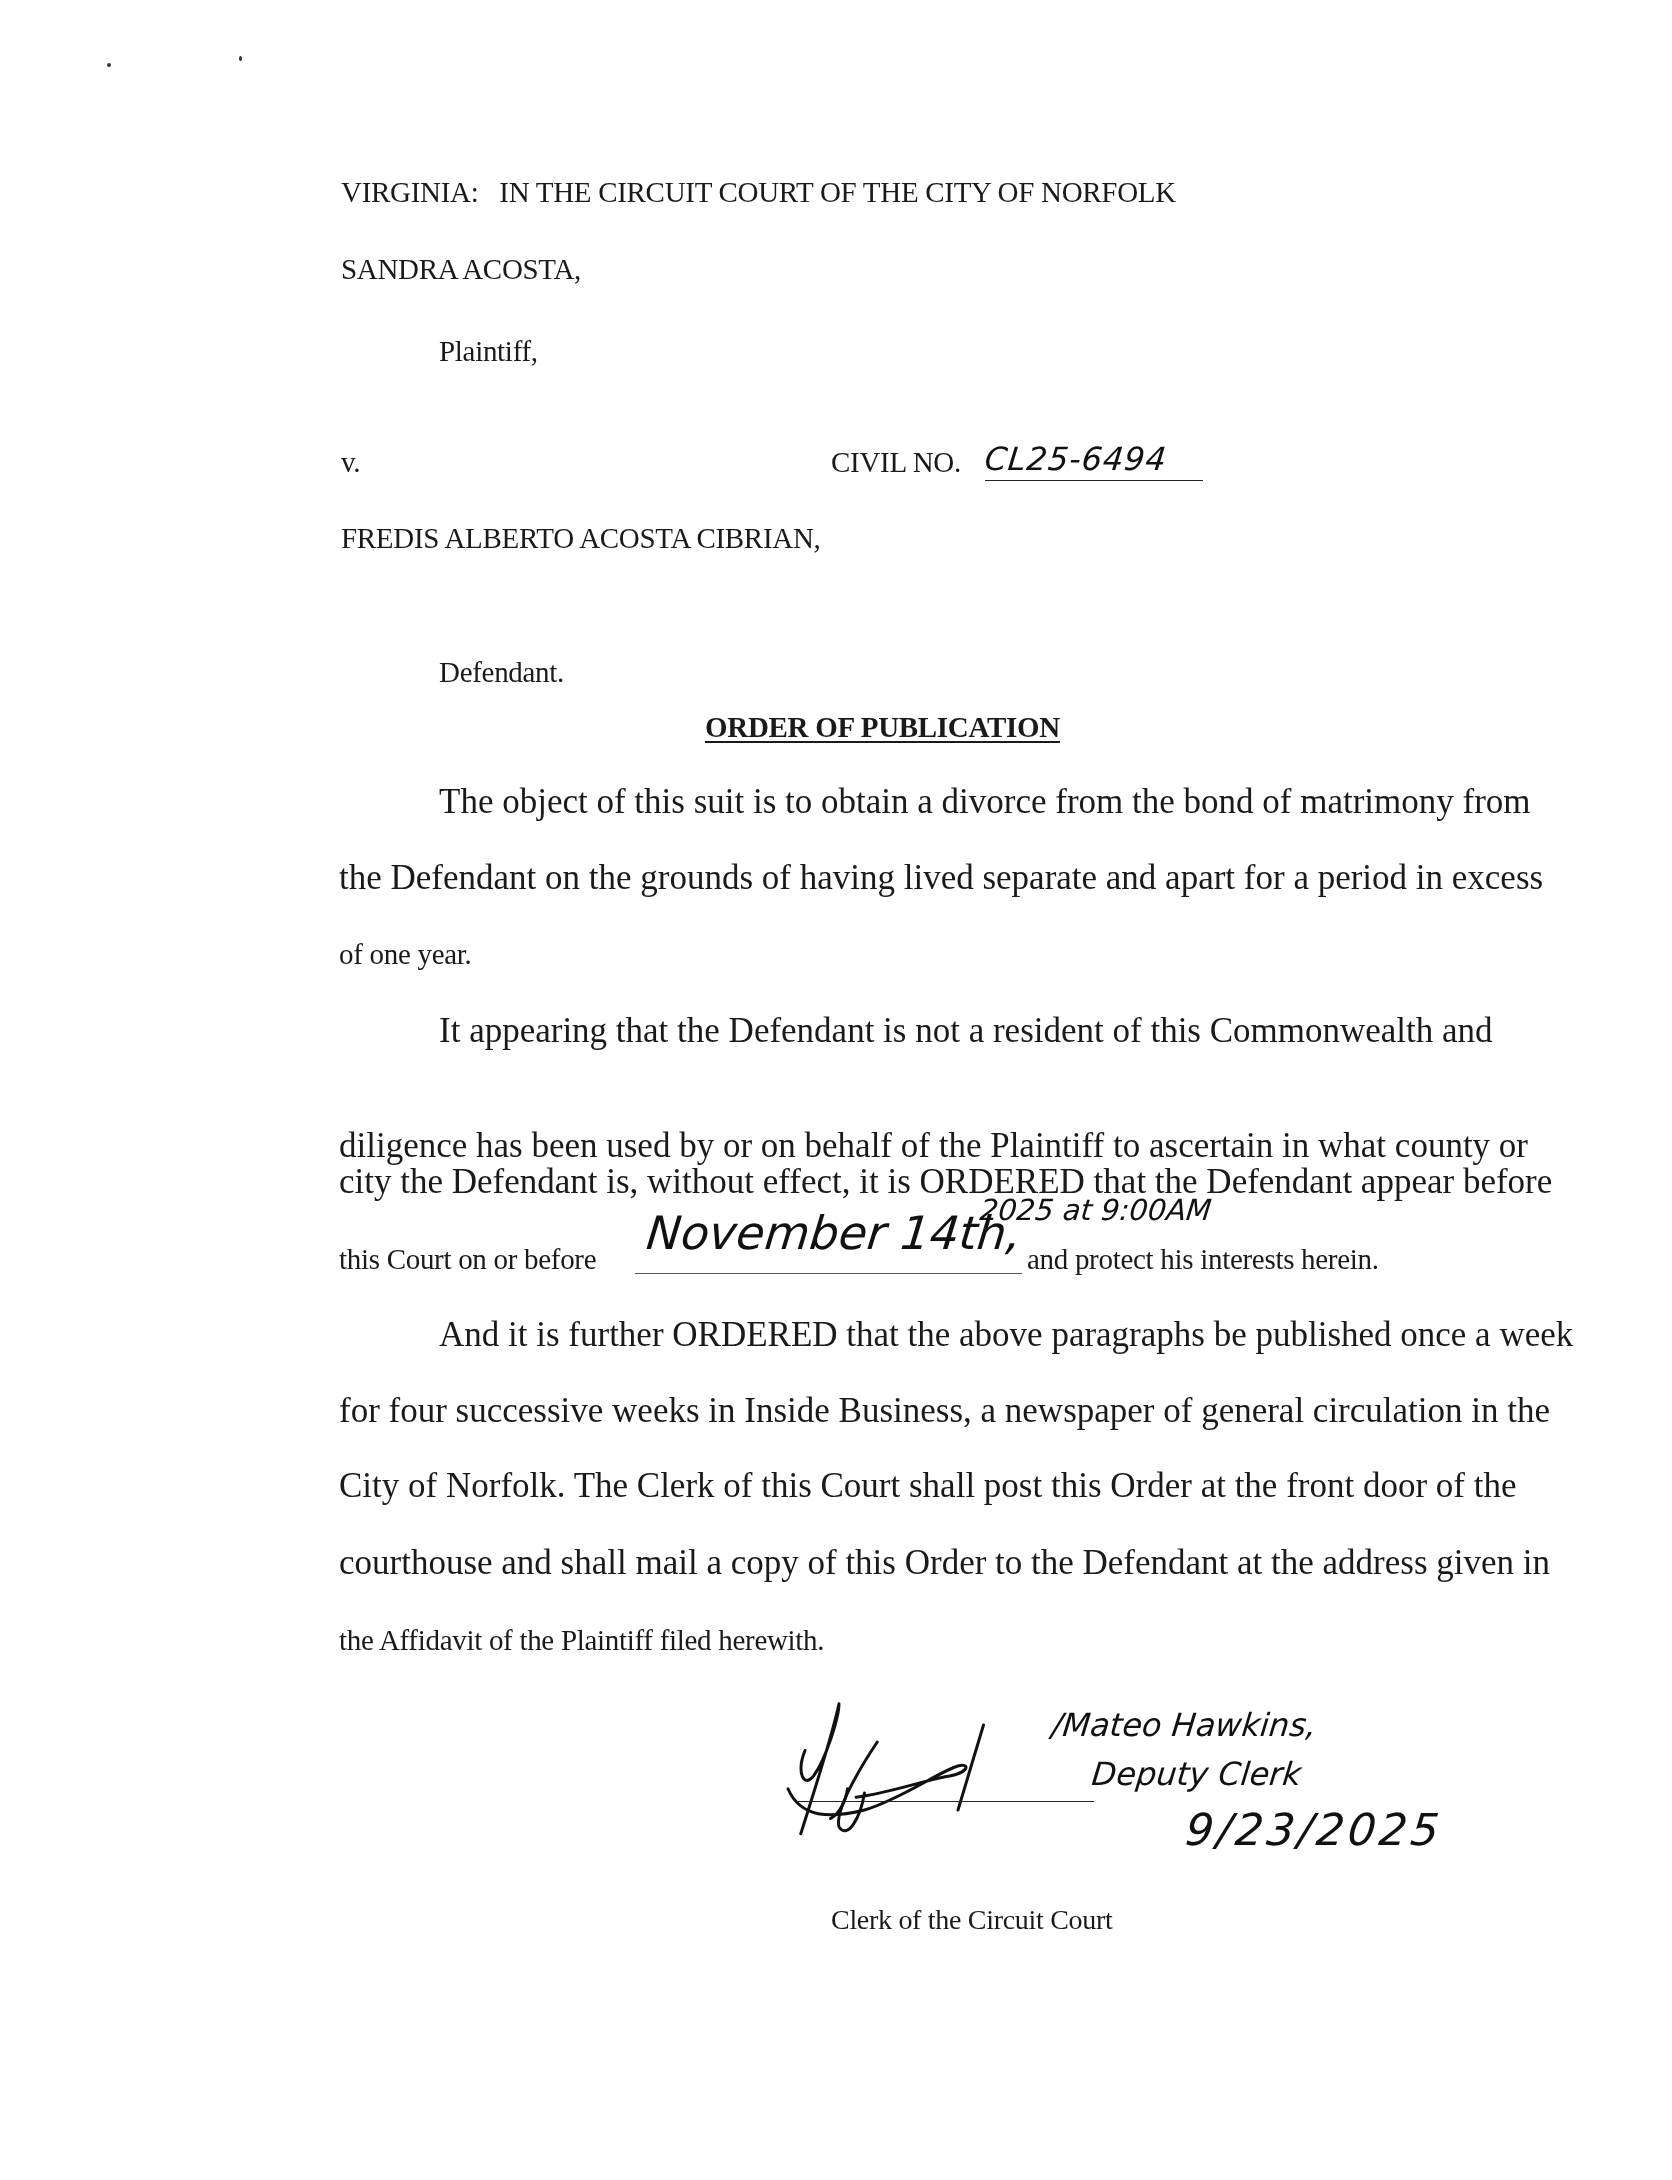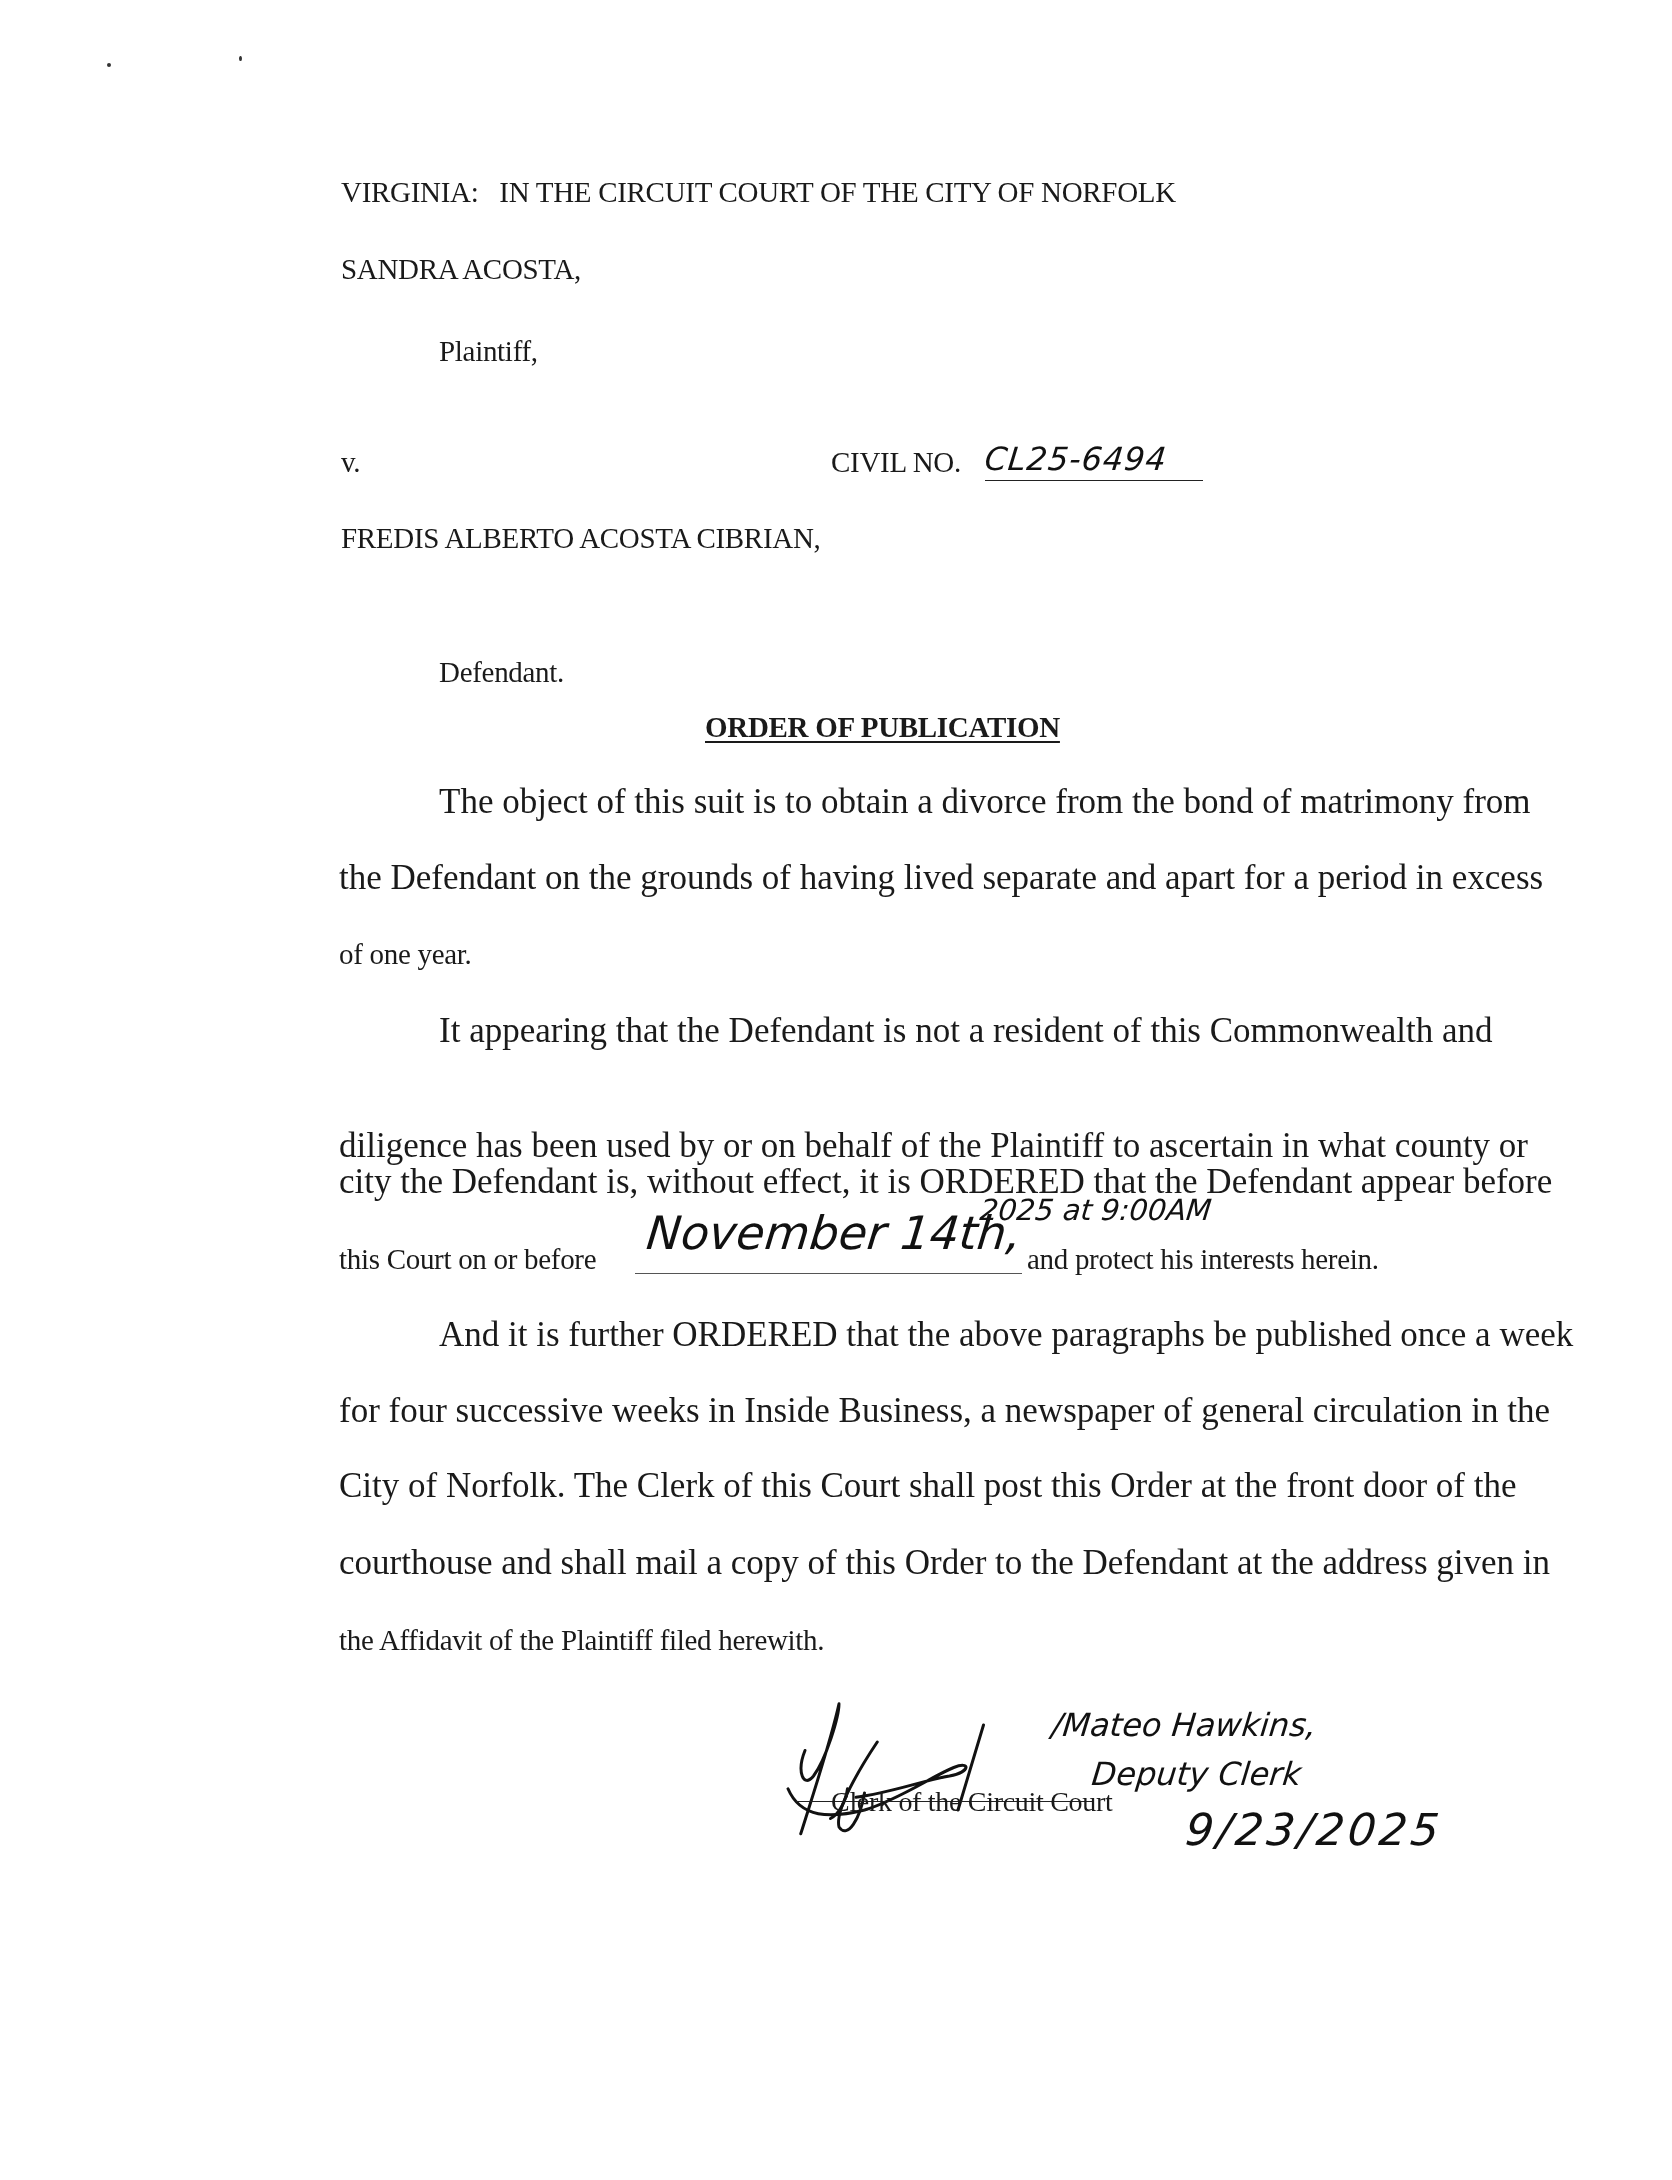--- a/index.html
+++ b/index.html
@@ -54,15 +54,15 @@
     <path d="M30 70 C 20 95, 28 115, 40 100 C 55 80, 70 30, 70 15 C 60 60, 40 120, 25 168"></path>
     <path d="M10 115 C 25 150, 60 150, 100 140 C 140 128, 180 100, 205 90 C 225 82, 225 95, 200 100 C 170 105, 130 120, 90 125"></path>
     <path d="M100 120 C 95 150, 80 175, 70 160 C 65 140, 95 90, 115 60"></path>
     <path d="M80 115 C 78 130, 70 145, 60 150"></path>
     <path d="M240 40 L 210 140"></path>
   </g>
 </svg>
 <div class="hand" style="left:1052px;top:1706px;font-size:32px;">/Mateo Hawkins,</div>
 <div class="hand" style="left:1092px;top:1755px;font-size:32px;">Deputy Clerk</div>
 <div class="uline" style="left:796px;top:1801px;width:298px;border-bottom-width:1.7px;"></div>
-<div class="t" style="left:831px;top:1785px;font-size:28px;">Clerk of the Circuit Court</div>
+<div class="t" style="left:831px;top:1903px;font-size:28px;">Clerk of the Circuit Court</div>
 <div class="hand" style="left:1186px;top:1804px;font-size:44px;letter-spacing:3.4px;">9/23/2025</div>
 
 
 </body></html>

